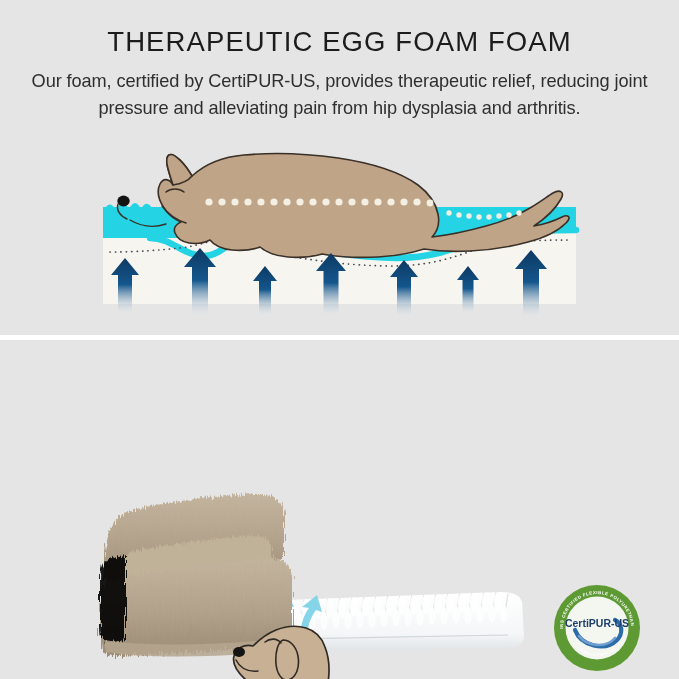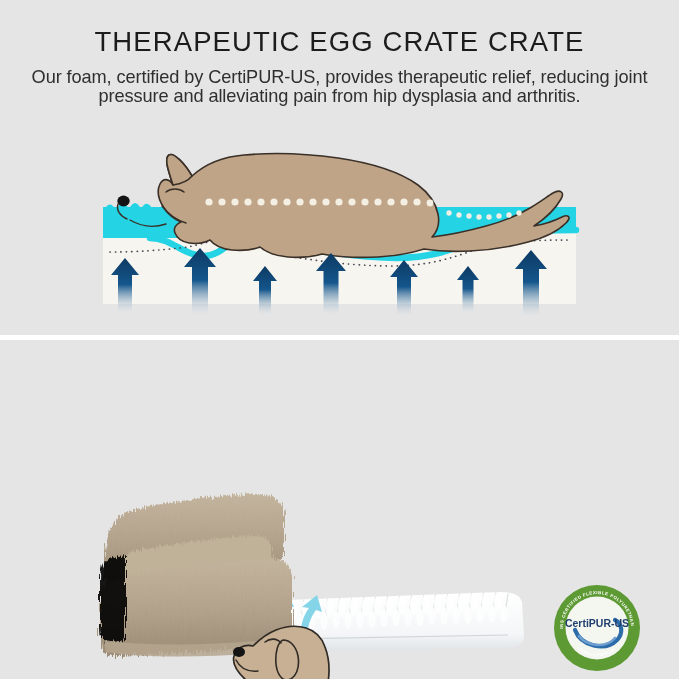--- a/index.html
+++ b/index.html
@@ -18,21 +18,21 @@
   .title-1{
     position:absolute;left:0;top:26px;width:679px;
     text-align:center;
     font-size:27.5px;font-weight:400;letter-spacing:1.1px;
     color:#1c1c1c;
     font-family:"Liberation Sans", sans-serif;
   }
   .body-1{
     position:absolute;left:24px;top:68px;width:631px;
     text-align:center;
-    font-size:18.2px;font-weight:400;line-height:19px;
+    font-size:18.2px;font-weight:400;line-height:27px;
     color:#2f2f2f;letter-spacing:-0.1px;
   }
 
   .fig1{position:absolute;left:0;top:140px;width:679px;height:197px;}
   .fig1 svg{display:block;}
 
   
   .panel-bot{position:absolute;left:0;top:340px;width:679px;height:339px;background:#e5e5e5;overflow:hidden;}
   .title-2{
     position:absolute;left:0;top:28px;width:679px;
@@ -47,21 +47,21 @@
   .badge{position:absolute;left:553px;top:584px;width:88px;height:88px;}
   .badge svg{display:block;}
 </style>
 </head>
 <body>
 
 <div class="page">
 
   <div class="panel-top">
 
-    <div class="title-1">THERAPEUTIC EGG CRATE CRATE</div>
+    <div class="title-1">THERAPEUTIC EGG FOAM FOAM</div>
 
     <div class="body-1">Our foam, certified by CertiPUR-US, provides therapeutic relief, reducing joint pressure and alleviating pain from hip dysplasia and arthritis.</div>
 
     <div class="fig1">
       <svg width="679" height="197" viewBox="0 0 679 197" xmlns="http://www.w3.org/2000/svg">
         <defs>
           <linearGradient id="arrowGrad" x1="0" y1="0" x2="0" y2="1">
             <stop offset="0%" stop-color="#0d3a63"></stop>
             <stop offset="48%" stop-color="#14568c"></stop>
             <stop offset="100%" stop-color="#e2e7ec" stop-opacity="0.15"></stop>

